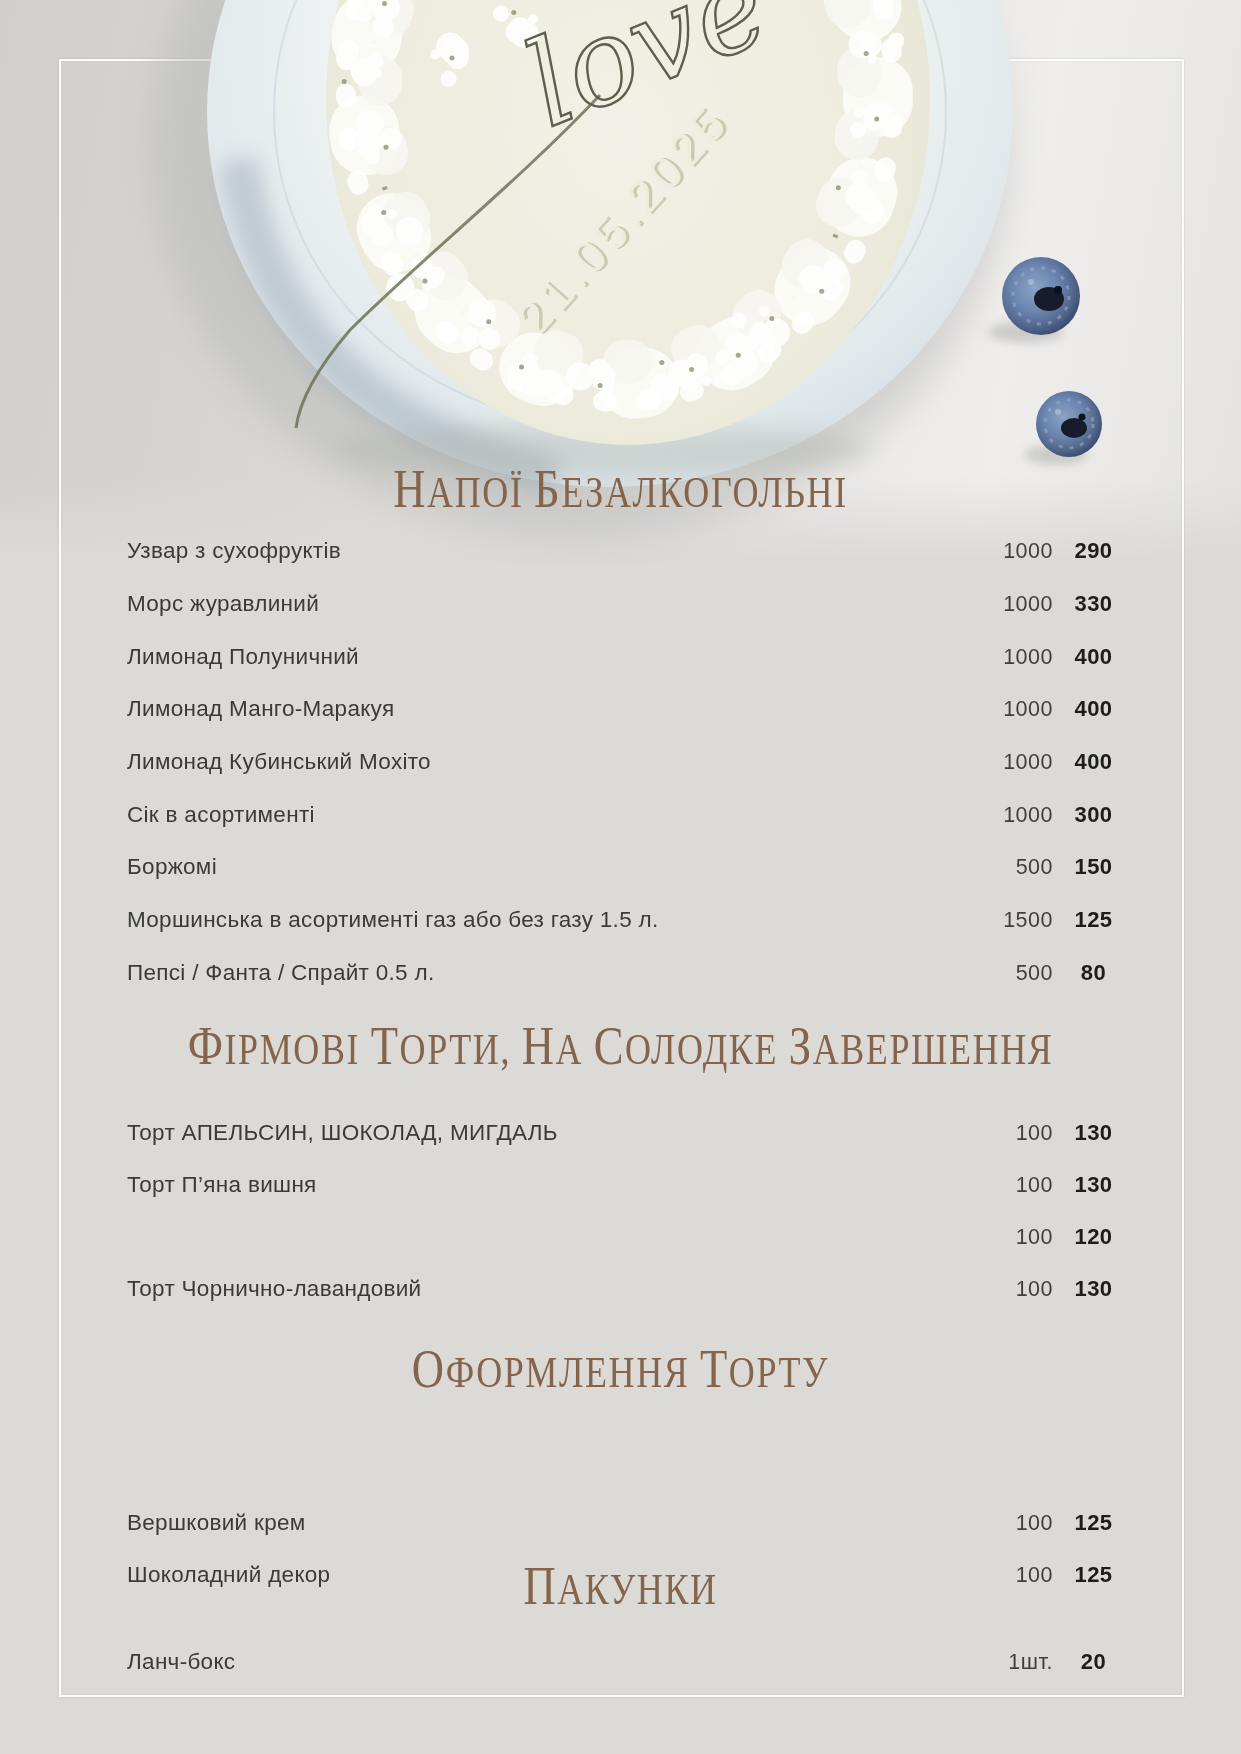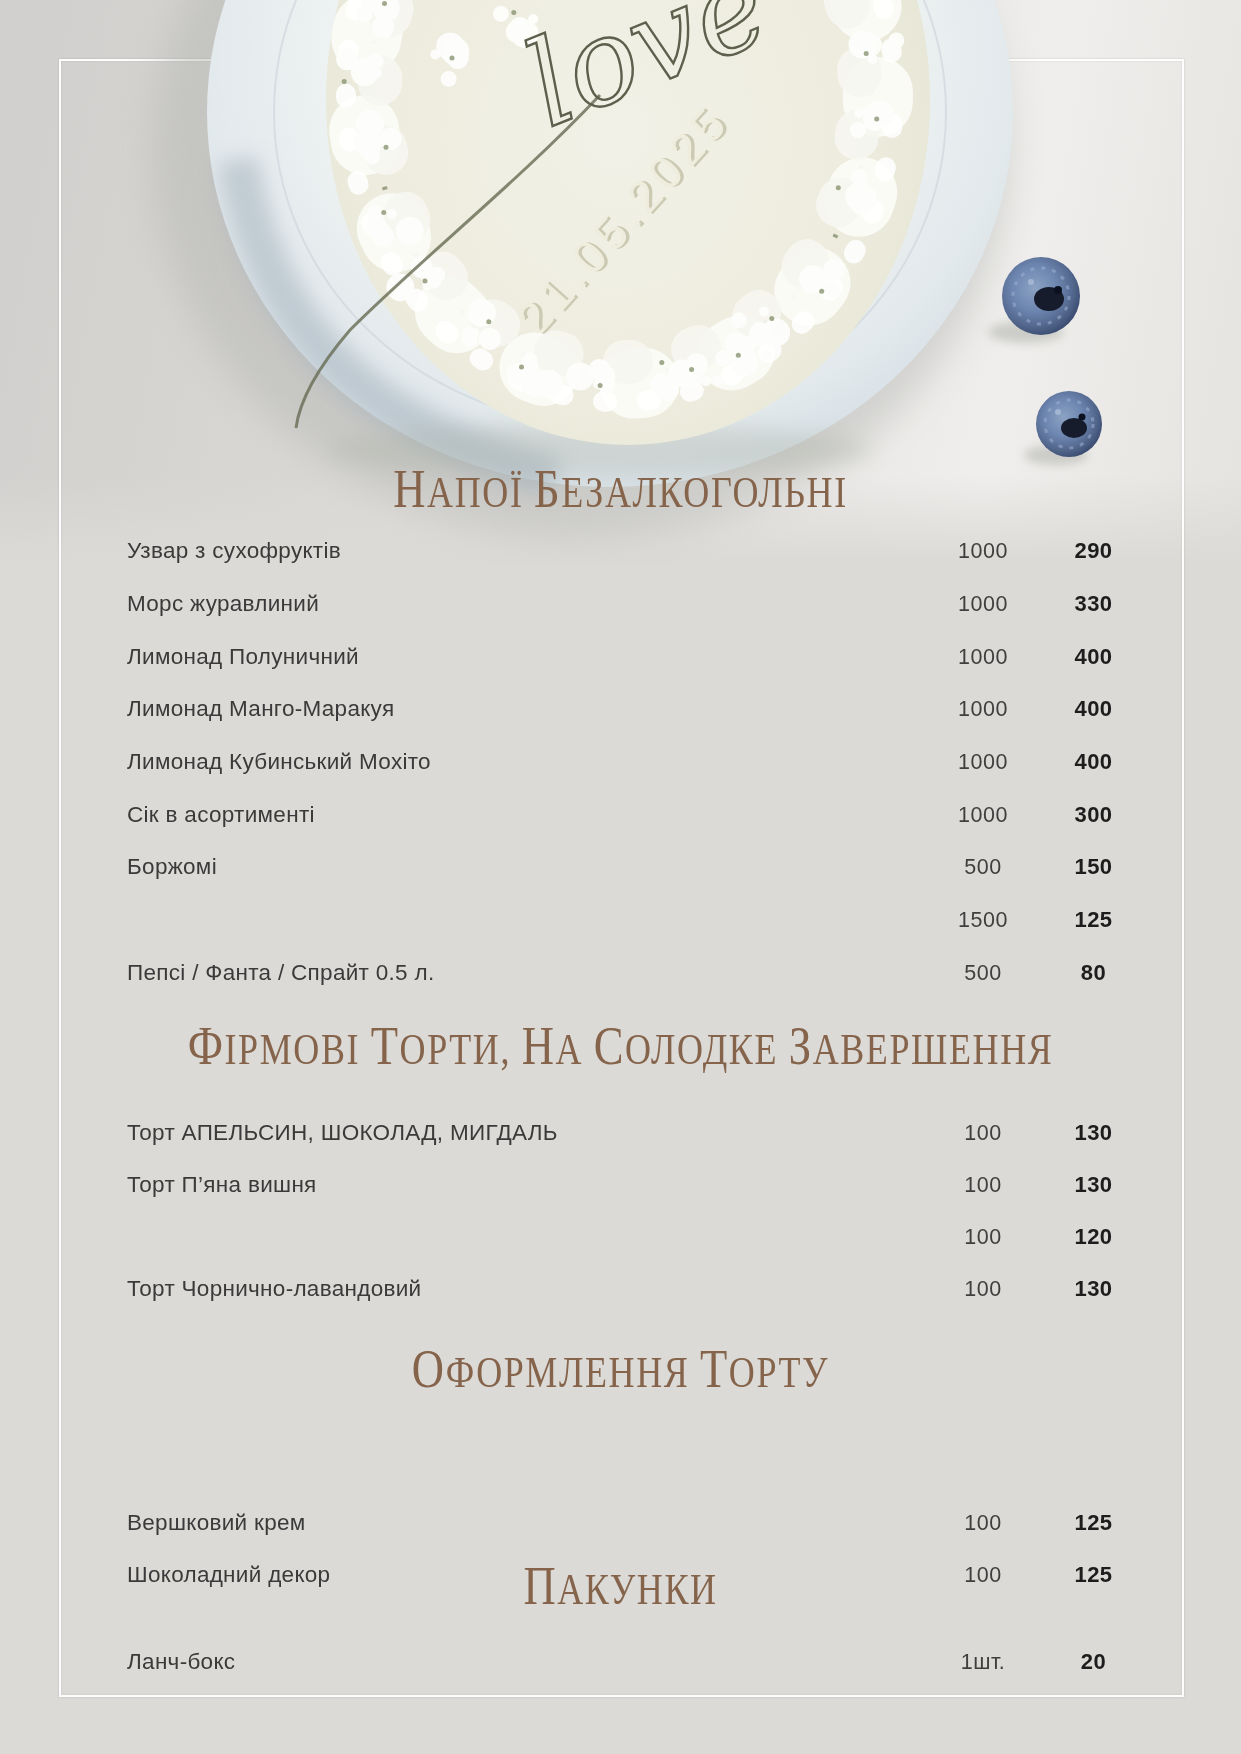--- a/index.html
+++ b/index.html
@@ -45,21 +45,21 @@
   .s3r{top:1497px}
   .s4r{top:1636px}
   .row{position:relative;height:52px;}
   .s1r .row{height:52.7px;}
   .nm{
     position:absolute;left:0;top:50%;transform:translateY(-50%);
     font-size:22.5px;color:#3a3a3a;letter-spacing:.3px;white-space:nowrap;
   }
   .vol{
     position:absolute;right:88px;top:50%;transform:translateY(-50%);
-    width:140px;text-align:center;font-size:21.5px;color:#3f3f3f;letter-spacing:.5px;
+    width:140px;text-align:right;font-size:21.5px;color:#3f3f3f;letter-spacing:.5px;
   }
   .pr{
     position:absolute;right:0;top:50%;transform:translateY(-50%);
     width:95px;text-align:center;font-size:22px;color:#1d1d1d;font-weight:700;letter-spacing:.5px;
   }
 </style>
 </head>
 <body>
 
 <div class="page">
@@ -285,20 +285,21 @@
         <span class="nm">Сік в асортименті</span>
         <span class="vol">1000</span>
         <span class="pr">300</span>
       </div>
       <div class="row">
         <span class="nm">Боржомі</span>
         <span class="vol">500</span>
         <span class="pr">150</span>
       </div>
       <div class="row">
+        <span class="nm">Моршинська в асортименті газ або без газу 1.5 л.</span>
         <span class="vol">1500</span>
         <span class="pr">125</span>
       </div>
       <div class="row">
         <span class="nm">Пепсі / Фанта / Спрайт 0.5 л.</span>
         <span class="vol">500</span>
         <span class="pr">80</span>
       </div>
     </div>
 

